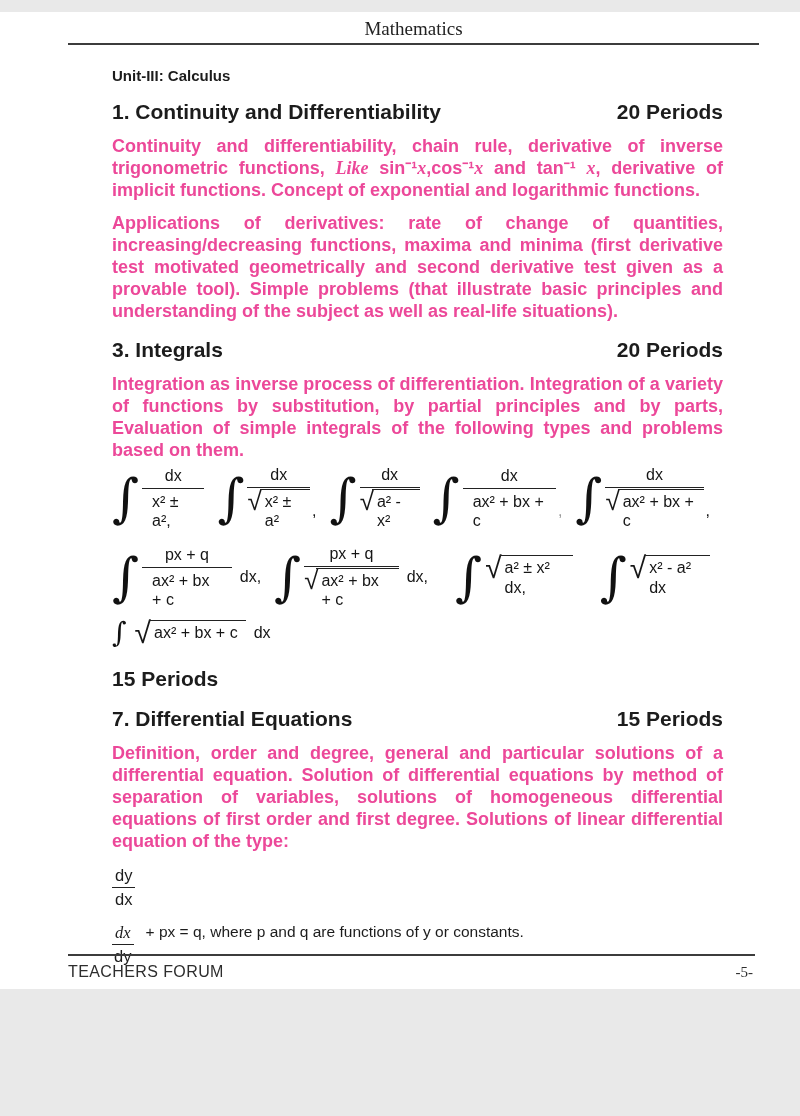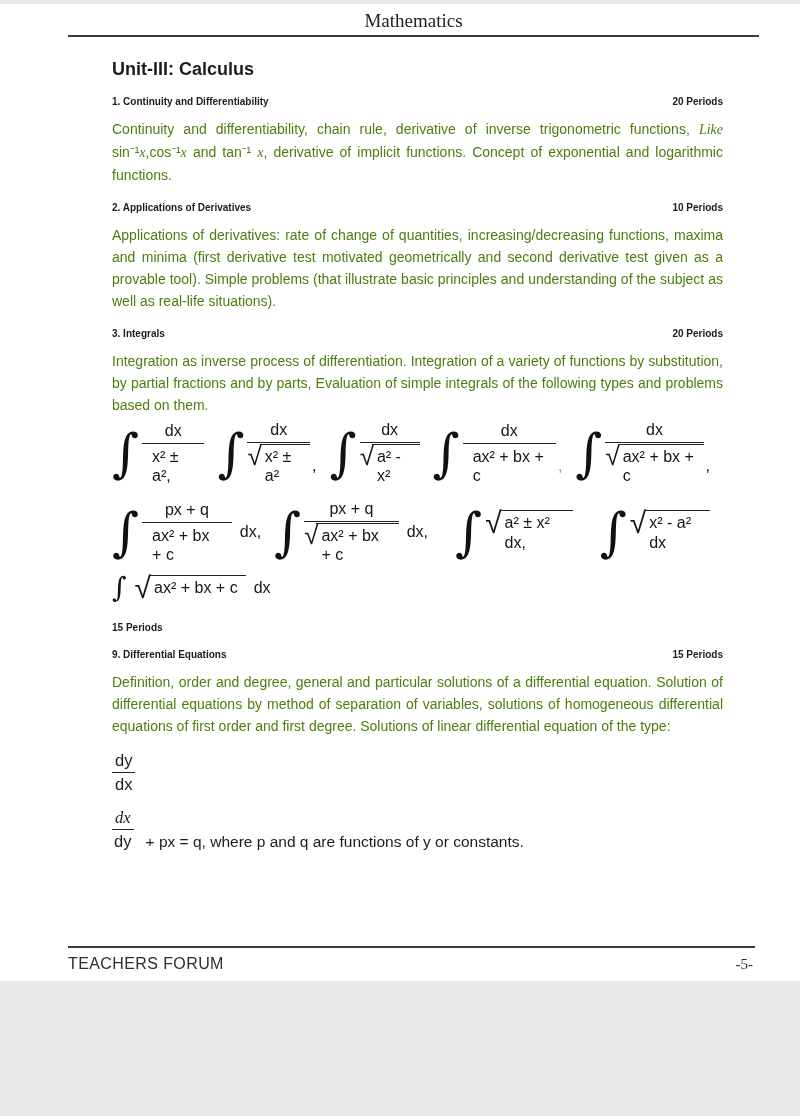--- a/index.html
+++ b/index.html
@@ -1,38 +1,39 @@
 <!DOCTYPE html>
 <html><head>
 <meta charset="utf-8">
 <title>Mathematics</title>
 <style>
   html,body{margin:0;padding:0;background:#e9e9e9;}
   .page{
-    width:800px;height:977px;margin:4px auto;background:#ffffff;
+    width:800px;height:977px;margin:12px auto;background:#ffffff;
     position:relative;overflow:hidden;
     font-family:"Liberation Sans", sans-serif;color:#1c1c1c;
   }
   
   .page-header{margin:6px 41px 0 68px;text-align:center;}
   .header-title{
     font-family:"Liberation Serif", serif;font-size:19px;color:#222;
     line-height:22px;
   }
   .header-rule{height:2px;background:#3c3c3c;margin:3px 41px 0 68px;}
   
   .content{padding:10px 77px 0 112px;}
-  .unit-title{font-weight:bold;font-size:18px;margin-top:12px;}
+  .unit-title{font-weight:bold;font-size:15px;margin-top:12px;}
   .sec-head{
     display:flex;justify-content:space-between;align-items:baseline;
-    font-weight:bold;font-size:10px;margin-top:16px;
+    font-weight:bold;font-size:21px;margin-top:16px;
   }
   .para{
-    text-align:justify;font-size:14px;line-height:22px;margin-top:11px;
-    color:#4d7c0f;
+    text-align:justify;font-size:18px;line-height:22px;margin-top:11px;
+    color:#ec4899;
+    font-weight:bold;
   }
   .it-serif{font-family:"Liberation Serif", serif;font-style:italic;}
   
   .frow{display:flex;align-items:center;flex-wrap:nowrap;}
   .frow-1{margin-top:4px;}
   .frow-2{margin-top:14px;}
   .frow-3{margin-top:6px;}
   .formula{display:inline-flex;align-items:center;margin-right:13px;}
   .int{
     font-family:"DejaVu Serif", serif;font-size:52px;line-height:64px;
@@ -49,21 +50,21 @@
   .rcontent{border-top:1.6px solid #222;padding:2px 8px 0 5px;}
   .sqrt-exp{display:inline-flex;align-items:flex-start;font-size:16px;
             line-height:20px;color:#161616;}
   .sqrt-exp .rsign{font-size:30px;line-height:26px;}
   .trail{font-size:16px;color:#161616;}
   .trail-comma{align-self:flex-end;margin:0 0 10px 2px;}
   .trail-comma-faint{color:#9a9a9a;}
   .trail-dx{margin-left:8px;}
   .gap-l{margin-left:14px;}
   
-  .eqrow{display:flex;align-items:flex-end;font-size:15.5px;margin-top:14px;
+  .eqrow{display:flex;align-items:flex-start;font-size:15.5px;margin-top:14px;
          color:#1c1c1c;}
   .dfrac{display:inline-flex;flex-direction:column;align-items:center;
          font-size:16.5px;line-height:19px;margin-right:12px;}
   .dnum{border-bottom:1.6px solid #222;padding:0 3px 2px;}
   .dden{padding-top:2px;}
   .serif-x{font-family:"Liberation Serif", serif;font-style:italic;}
   
   .footer{position:absolute;left:0;right:0;bottom:8px;}
   .footer-rule{height:2px;background:#3c3c3c;margin:0 45px 0 68px;}
   .footer-row{display:flex;justify-content:space-between;align-items:center;
@@ -84,31 +85,27 @@
   <div class="content">
 
     <div class="unit-title">Unit-III: Calculus</div>
 
     <div class="sec-head">
       <span>1. Continuity and Differentiability</span>
       <span>20 Periods</span>
     </div>
     <div class="para"><span>Continuity and differentiability, chain rule, derivative of inverse trigonometric functions, </span><span class="it-serif">Like</span><span> sin⁻¹</span><span class="it-serif">x</span><span>,cos⁻¹</span><span class="it-serif">x</span><span> and tan⁻¹ </span><span class="it-serif">x</span><span>, derivative of implicit functions. Concept of exponential and logarithmic functions.</span></div>
 
-    <div class="sec-head">
-      <span>2. Applications of Derivatives</span>
-      <span>10 Periods</span>
-    </div>
     <div class="para">Applications of derivatives: rate of change of quantities, increasing/decreasing functions, maxima and minima (first derivative test motivated geometrically and second derivative test given as a provable tool). Simple problems (that illustrate basic principles and understanding of the subject as well as real-life situations).</div>
 
     <div class="sec-head">
       <span>3. Integrals</span>
       <span>20 Periods</span>
     </div>
-    <div class="para">Integration as inverse process of differentiation. Integration of a variety of functions by substitution, by partial fractions and by parts, Evaluation of simple integrals of the following types and problems based on them.</div>
+    <div class="para">Integration as inverse process of differentiation. Integration of a variety of functions by substitution, by partial principles and by parts, Evaluation of simple integrals of the following types and problems based on them.</div>
 
     <div class="frow frow-1">
       <span class="formula">
         <span class="int">∫</span>
         <span class="frac">
           <span class="num">dx</span>
           <span class="den-plain">x² ± a²,</span>
         </span>
       </span>
       <span class="formula">
@@ -199,21 +196,21 @@
         <span class="trail trail-dx">dx</span>
       </span>
     </div>
 
 
     <div class="sec-head">
       <span>15 Periods</span>
     </div>
 
     <div class="sec-head">
-      <span>9. Differential Equations</span>
+      <span>7. Differential Equations</span>
       <span>15 Periods</span>
     </div>
     <div class="para">Definition, order and degree, general and particular solutions of a differential equation. Solution of differential equations by method of separation of variables, solutions of homogeneous differential equations of first order and first degree. Solutions of linear differential equation of the type:</div>
 
     <div class="eqrow">
       <span class="dfrac">
         <span class="dnum">dy</span>
         <span class="dden">dx</span>
       </span>
     </div>

